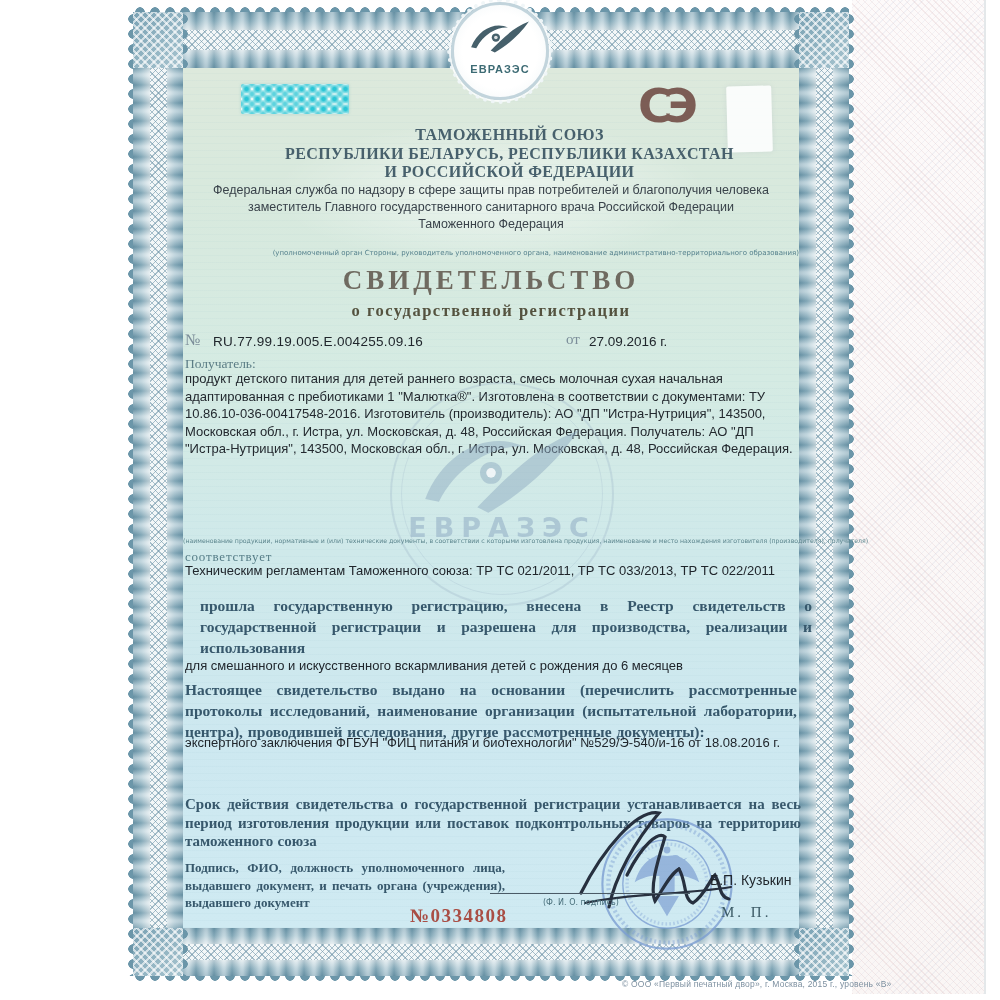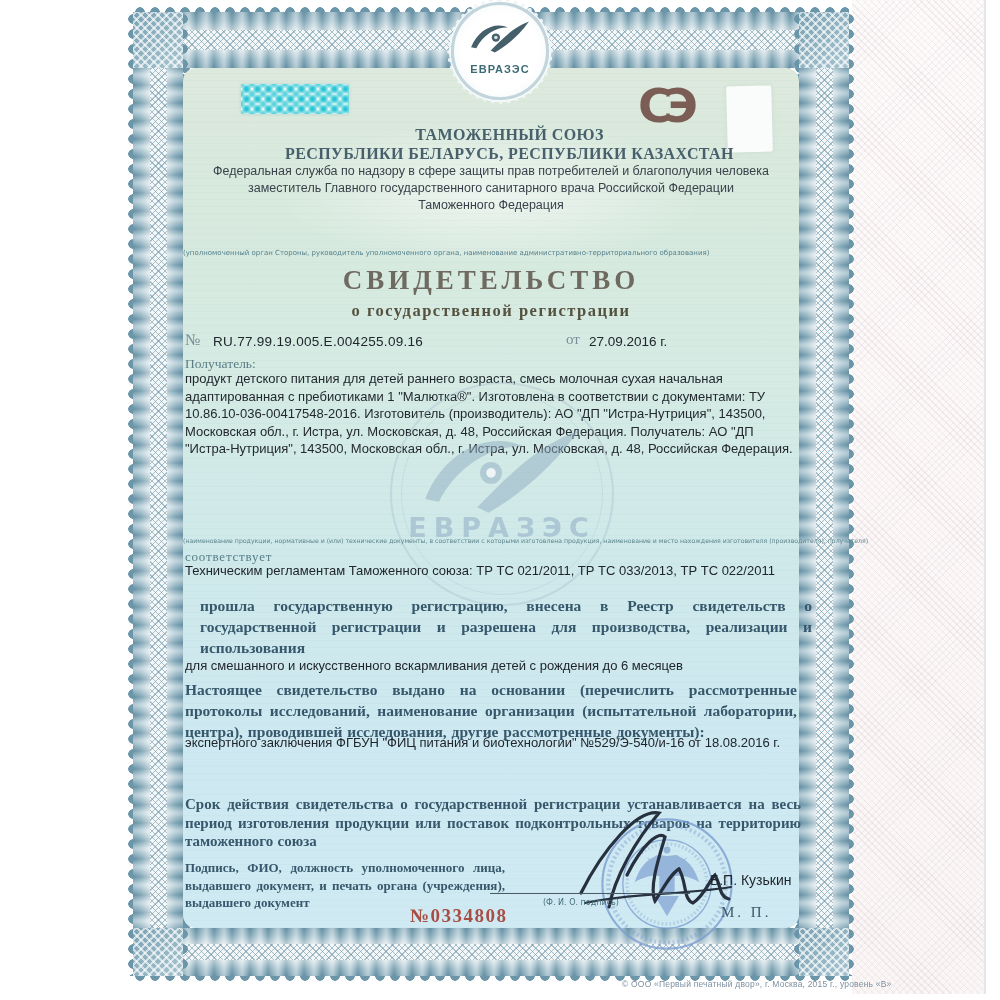--- a/index.html
+++ b/index.html
@@ -49,40 +49,40 @@
     repeating-linear-gradient(-45deg, rgba(255,255,255,.6) 0 2px, transparent 2px 6px),
     linear-gradient(135deg,#7aa2b4,#a7c4cf);}
   .corner.tl{left:0;top:0;} .corner.tr{right:0;top:0;}
   .corner.bl{left:0;bottom:0;height:48px;} .corner.br{right:0;bottom:0;height:48px;}
 
   
   .inner{position:absolute;left:50px;top:56px;right:50px;bottom:48px;z-index:3;
     background:
       repeating-linear-gradient(0deg, rgba(120,170,185,.05) 0 1px, transparent 1px 7px),
       radial-gradient(ellipse 300px 100px at 50% 125px, rgba(255,255,255,.55), rgba(255,255,255,0) 72%),
-      linear-gradient(180deg,#dde9dc 0%,#d8e9dd 14%,#d5ebe3 36%,#cfe9ea 56%,#cde8f0 78%,#cfeaf2 100%); border-radius: 13px;}
+      linear-gradient(180deg,#dde9dc 0%,#d8e9dd 14%,#d5ebe3 36%,#cfe9ea 56%,#cde8f0 78%,#cfeaf2 100%);}
   .inner>*{position:absolute;}
 
   .sticker{left:58px;top:16px;width:108px;height:30px;border-radius:2px;
     background-color:#eef9f6;
     background-image:
       radial-gradient(circle, rgba(32,195,212,.95) 1.5px, rgba(32,195,212,.5) 3.6px, rgba(32,195,212,.14) 4.6px, transparent 5px),
       radial-gradient(circle, rgba(32,195,212,.7) 1.5px, rgba(32,195,212,.35) 3.4px, transparent 4.6px);
     background-size:11px 10px,11px 10px;background-position:0 0,5.5px 5px;
     box-shadow:0 0 3px rgba(120,180,185,.4);}
   .se{left:455px;top:12px;font-family:"DejaVu Sans",sans-serif;font-weight:bold;
       font-size:47px;line-height:1.1;color:#6f4a43;letter-spacing:-9px;opacity:.88;}
   .patch{left:544px;top:18px;width:45px;height:66px;background:rgba(253,254,254,.9);
       border-radius:2px;box-shadow:0 0 5px rgba(185,195,200,.4);transform:rotate(-1.5deg);}
 
   .hdr{left:0;right:0;top:58px;text-align:center;}
   .hdr .t{font-family:"Liberation Serif",serif;font-weight:bold;font-size:16px;
           line-height:18.5px;color:#47606c;letter-spacing:.4px;margin-left:37px;}
   .hdr .s{font-size:12.5px;line-height:17px;color:#39424a;}
-  .cap1{left:0;right:0;top:181px;text-align:left;white-space:nowrap;
+  .cap1{left:0;right:0;top:181px;text-align:right;white-space:nowrap;
         font-family:"DejaVu Sans",sans-serif;font-size:7px;color:#54808c;}
   .title{left:0;right:0;top:197px;text-align:center;font-family:"Liberation Serif",serif;
          font-weight:bold;font-size:27px;color:#6f6a60;letter-spacing:4px;}
   .subtitle{left:0;right:0;top:233px;text-align:center;font-family:"Liberation Serif",serif;
          font-weight:bold;font-size:16.5px;color:#54523f;letter-spacing:1.5px;}
 
   .no-label{left:2px;top:263px;font-family:"Liberation Serif",serif;font-size:16px;color:#7b8d99;}
   .no-value{left:30px;top:266px;font-size:13.5px;color:#20262c;letter-spacing:.3px;}
   .date-label{left:383px;top:263px;font-family:"Liberation Serif",serif;font-size:15px;color:#7b8d99;}
   .date-value{left:406px;top:266px;font-size:13.5px;color:#20262c;}
@@ -174,20 +174,21 @@
 
       <div class="inner">
 
         <div class="sticker"></div>
         <div class="se">СЭ</div>
         <div class="patch"></div>
 
         <div class="hdr">
           <div class="t">ТАМОЖЕННЫЙ СОЮЗ</div>
           <div class="t">РЕСПУБЛИКИ БЕЛАРУСЬ, РЕСПУБЛИКИ КАЗАХСТАН</div>
+          <div class="t">И РОССИЙСКОЙ ФЕДЕРАЦИИ</div>
           <div class="s">Федеральная служба по надзору в сфере защиты прав потребителей и благополучия человека</div>
           <div class="s">заместитель Главного государственного санитарного врача Российской Федерации</div>
           <div class="s">Таможенного Федерация</div>
         </div>
         <div class="cap1">(уполномоченный орган Стороны, руководитель уполномоченного органа, наименование административно-территориального образования)</div>
 
         <div class="title">СВИДЕТЕЛЬСТВО</div>
         <div class="subtitle">о государственной регистрации</div>
 
         <div class="no-label">№</div>

